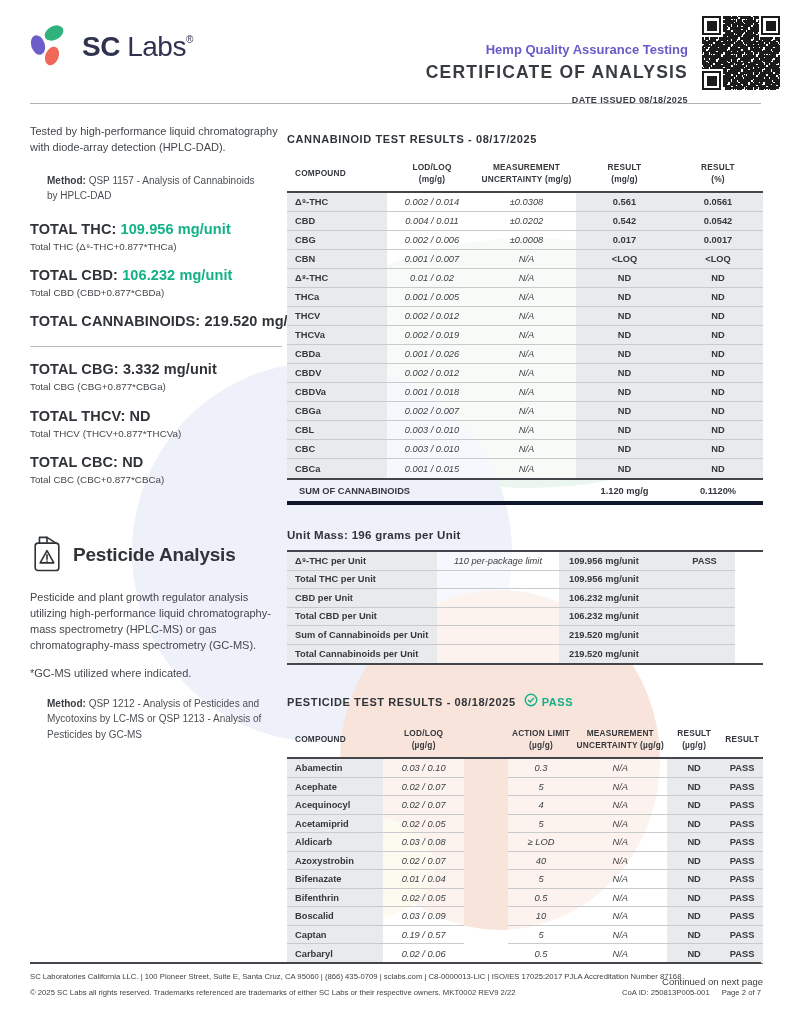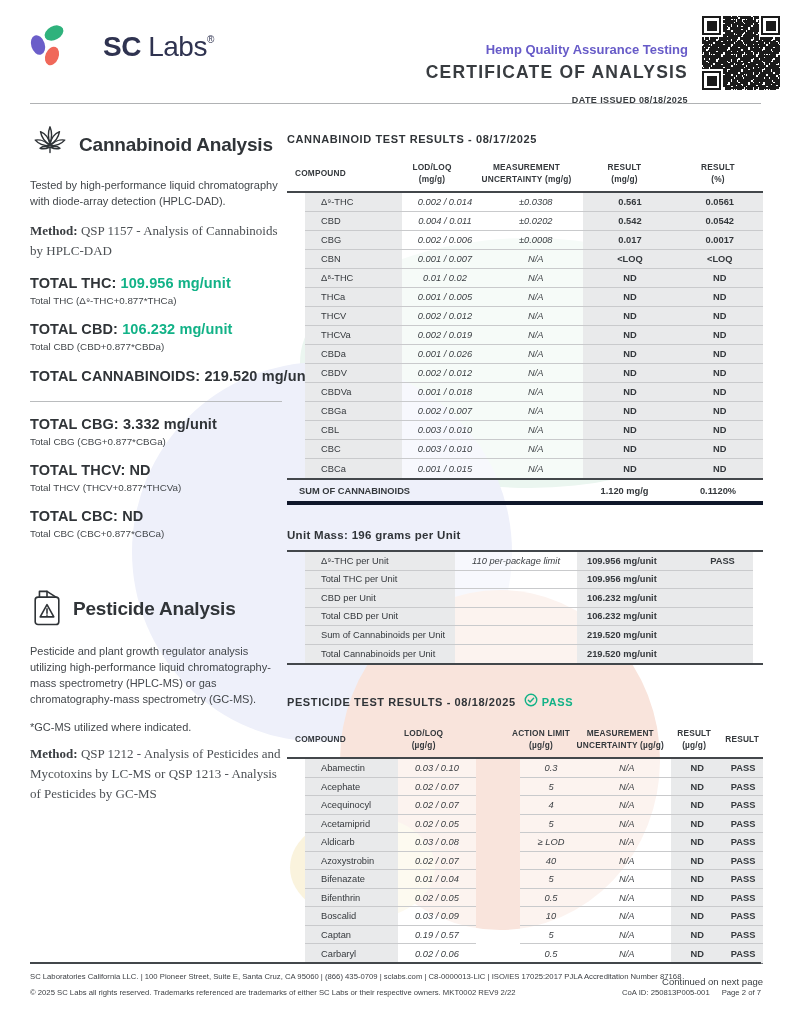--- a/index.html
+++ b/index.html
@@ -7,21 +7,21 @@
         font-family:"Liberation Sans","DejaVu Sans",sans-serif;color:#34383c;margin:0 auto;}
   
   .blob{position:absolute;border-radius:50%;z-index:0;}
   .blob-mint{left:300px;top:238px;width:460px;height:250px;background:#ebf6f0;}
   .blob-lavender{left:132px;top:362px;width:380px;height:380px;background:#eef0fa;}
   .blob-salmon{left:340px;top:590px;width:320px;height:340px;background:#f9e4dc;}
   .blob-cream{left:290px;top:815px;width:145px;height:105px;background:#faf3dd;}
 
   
   .brand{position:absolute;left:28px;top:22px;display:flex;align-items:center;gap:10px;z-index:2;}
-  .brand-text{font-size:28px;color:#2f3350;letter-spacing:-0.5px;line-height:1;margin-left:21px;}
+  .brand-text{font-size:28px;color:#2f3350;letter-spacing:-0.5px;line-height:1;}
   .brand-sc{font-weight:bold;}
   .brand-reg{font-size:10px;vertical-align:13px;color:#2f3350;}
   .head-right{position:absolute;right:103px;top:26px;text-align:right;z-index:2;}
   .program{font-size:13px;font-weight:bold;color:#675bc8;margin:16px 0 5px;}
   .coa-title{font-size:17.5px;font-weight:bold;color:#383c40;letter-spacing:1.2px;margin:0;}
   .date-issued{font-size:9px;font-weight:bold;color:#383c40;letter-spacing:0.4px;margin-top:12px;}
   .qr{position:absolute;left:699px;top:13px;width:84px;height:80px;background:#fff;z-index:2;}
   .qr-pattern{position:absolute;inset:3px;
     background:
      repeating-conic-gradient(#1a1a1a 0 25%,rgba(0,0,0,0) 0 50%) 0 0/7px 7px,
@@ -30,21 +30,21 @@
   .finder{position:absolute;width:15px;height:15px;border:2.5px solid #1a1a1a;background:#fff;box-shadow:0 0 0 2px #fff;}
   .finder::after{content:"";position:absolute;inset:2.5px;background:#1a1a1a;}
   .finder.tl{left:3px;top:3px;} .finder.tr{right:3px;top:3px;} .finder.bl{left:3px;bottom:3px;}
   .header-rule{position:absolute;left:30px;right:30px;top:103px;border-top:1px solid #b0b2b4;z-index:1;}
 
   
   .left{position:absolute;left:30px;top:124px;width:252px;z-index:1;}
   .sec-head{display:flex;align-items:center;gap:9px;margin-bottom:12px;}
   .sec-title{font-size:19px;font-weight:bold;color:#303438;margin:0;letter-spacing:-0.2px;}
   .desc{font-size:11px;line-height:1.45;color:#43474b;margin:0 0 11px;}
-  .method{font-size:13px;color:#4c5054;line-height:1.55;margin:0;font-family:Liberation Serif, serif;}
+  .method{font-size:10px;color:#4c5054;line-height:1.55;margin:17px;}
   .method b{color:#393d41;}
   .total-block{margin-top:14px;}
   .total-line{font-size:14.5px;font-weight:bold;color:#303438;white-space:nowrap;letter-spacing:0.1px;}
   .tv-green{color:#12b287;}
   .formula{font-size:9.8px;color:#43474b;margin-top:3px;line-height:1.35;}
   .side-divider{border:none;border-top:1px solid #babcbe;margin:17px 0 2px;}
   .pest-section{margin-top:46px;}
   .note{font-size:11px;color:#43474b;margin:13px 0 11px;}
 
   
@@ -52,21 +52,21 @@
   .tbl-title{font-size:11px;font-weight:bold;letter-spacing:0.6px;color:#303438;margin:0 0 12px;}
   .thead{display:flex;align-items:center;border-bottom:2px solid #43474b;}
   .th{font-size:8.3px;font-weight:bold;text-align:center;white-space:pre-line;line-height:1.4;
       padding:5px 0 6px;letter-spacing:0.2px;box-sizing:border-box;}
   .th.left-al{text-align:left;padding-left:8px;}
   .row{display:flex;align-items:stretch;}
   .cell{font-size:9.3px;display:flex;align-items:center;justify-content:center;height:19px;
         border-bottom:1px solid #c9cacc;box-sizing:border-box;}
   .g{background:#e9eaeb;} .band{background:rgba(255,255,255,0.55);font-style:italic;color:#3d4145;}
   .bold{font-weight:bold;}
-  .name-cell{justify-content:flex-start;padding-left:16px;font-weight:normal;margin-left:18px;}
+  .name-cell{justify-content:flex-start;padding-left:8px;font-weight:bold;}
   .rows .row:last-child .cell{border-bottom:none;}
 
   .ct .c0{width:100px;} .ct .c1{width:90px;} .ct .c2{width:99px;} .ct .c3{width:97px;} .ct .c4{width:90px;}
   .sum-row{display:flex;align-items:center;height:21px;border-top:2px solid #43474b;border-bottom:4px solid #0f172a;
            font-weight:bold;font-size:9.3px;}
   .sum-label{width:289px;padding-left:12px;box-sizing:border-box;}
   .sum-mg{width:97px;text-align:center;} .sum-pct{width:90px;text-align:center;}
 
   .unit-title{font-size:11.5px;font-weight:bold;color:#303438;margin:24px 0 9px;letter-spacing:0.3px;}
   .ut{border-top:2px solid #43474b;border-bottom:2px solid #43474b;}
@@ -120,35 +120,20 @@
     <div class="qr-pattern"></div>
     <div class="finder tl"></div>
     <div class="finder tr"></div>
     <div class="finder bl"></div>
   </div>
 
   <div class="header-rule"></div>
 
   <aside class="left">
     <section>
-      <div class="sec-head">
-        <span>
-          <svg viewBox="0 0 40 40" width="40" height="38" fill="none" stroke="#2f3337" stroke-width="1.5" stroke-linejoin="round" stroke-linecap="round">
-            <path d="M20 21 C18 15 18 8 20 3 C22 8 22 15 20 21 Z"></path>
-            <path d="M20 22 C15 19 11 14 10 8 C15 10 19 15 20 22 Z"></path>
-            <path d="M20 22 C25 19 29 14 30 8 C25 10 21 15 20 22 Z"></path>
-            <path d="M19.5 23 C14 23 8 21 4.5 17 C10 16 16 18.5 19.5 23 Z"></path>
-            <path d="M20.5 23 C26 23 32 21 35.5 17 C30 16 24 18.5 20.5 23 Z"></path>
-            <path d="M19.5 24.5 C16 26 12.5 26.5 9.5 25.5 C12 23.5 16 23 19.5 24.5 Z"></path>
-            <path d="M20.5 24.5 C24 26 27.5 26.5 30.5 25.5 C28 23.5 24 23 20.5 24.5 Z"></path>
-            <path d="M20 25 L20 30"></path>
-          </svg>
-        </span>
-        <h2 class="sec-title">Cannabinoid Analysis</h2>
-      </div>
       <p class="desc">Tested by high-performance liquid chromatography with diode-array detection (HPLC-DAD).</p>
       <p class="method"><b>Method:</b> <span>QSP 1157 - Analysis of Cannabinoids by HPLC-DAD</span></p>
 
       <div>
   <div class="total-block">
     <div class="total-line"><span>TOTAL THC:</span> <span class="tv-green">109.956 mg/unit</span></div>
     <div class="formula">Total THC (Δ⁹-THC+0.877*THCa)</div>
   </div>
 
   <div class="total-block">

